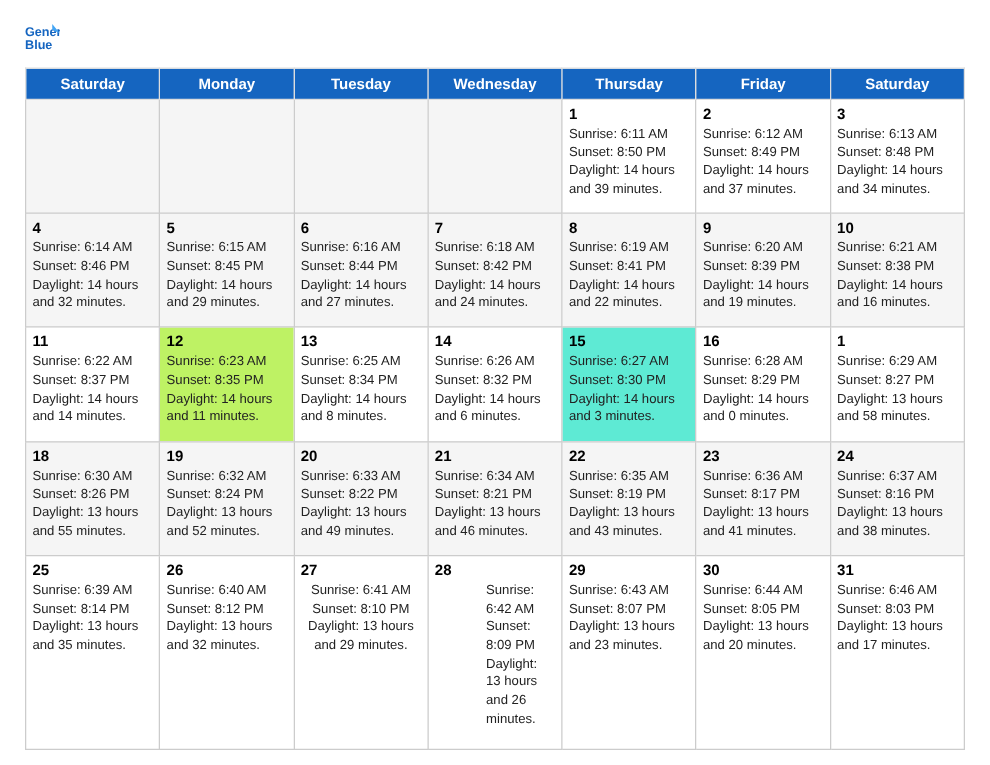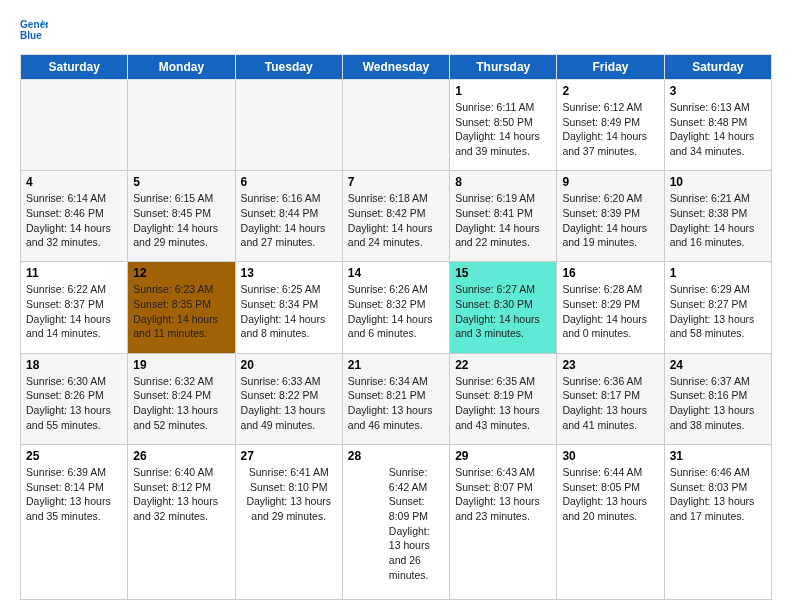--- a/index.html
+++ b/index.html
@@ -200,21 +200,21 @@
           </td>
         </tr>
         <tr>
           <td style="background: rgb(255, 255, 255);">
             <span class="day-num">11</span>
             <div class="day-info" style="white-space: pre-line;">Sunrise: 6:22 AM
 Sunset: 8:37 PM
 Daylight: 14 hours
 and 14 minutes.</div>
           </td>
-          <td style="background: #a16207;">
+          <td style="background: #bef264;">
             <span class="day-num">12</span>
             <div class="day-info" style="white-space: pre-line;">Sunrise: 6:23 AM
 Sunset: 8:35 PM
 Daylight: 14 hours
 and 11 minutes.</div>
           </td>
           <td style="background: rgb(255, 255, 255);">
             <span class="day-num">13</span>
             <div class="day-info" style="white-space: pre-line;">Sunrise: 6:25 AM
 Sunset: 8:34 PM

